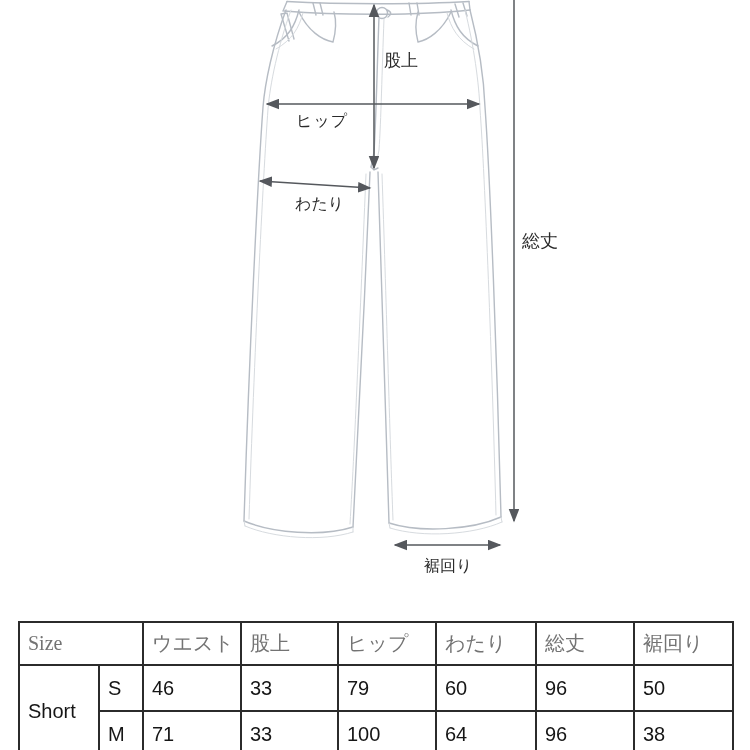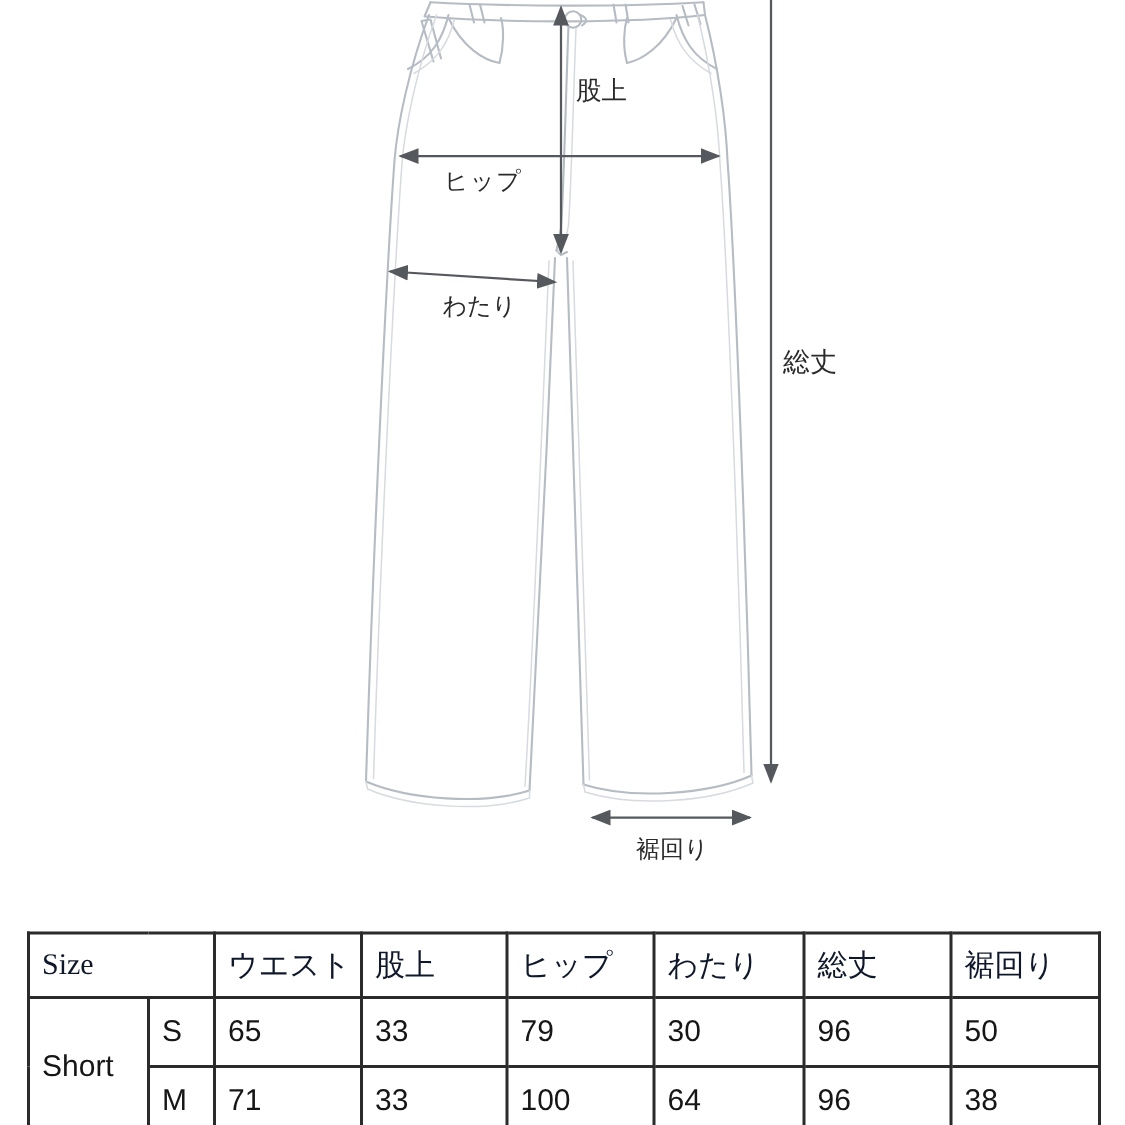--- a/index.html
+++ b/index.html
@@ -40,21 +40,21 @@
     border: 2px solid #2b2b2b;
     text-align: left;
     vertical-align: middle;
     overflow: hidden;
     white-space: nowrap;
   }
   table.size-table th {
     font-family: "Liberation Serif", "DejaVu Serif", serif;
     font-weight: normal;
     font-size: 20px;
-    color: #0f172a;
+    color: #737373;
     height: 41px;
     padding: 0 0 0 8px;
   }
   table.size-table td {
     font-family: "Liberation Sans", "DejaVu Sans", sans-serif;
     font-size: 20px;
     color: #161616;
     height: 44px;
     padding: 0 0 0 8px;
   }
@@ -157,24 +157,24 @@
         <th>ヒップ</th>
         <th>わたり</th>
         <th>総丈</th>
         <th>裾回り</th>
       </tr>
     </thead>
     <tbody>
       <tr>
         <td class="group-cell" rowspan="2">Short</td>
         <td>S</td>
-        <td>65</td>
+        <td>46</td>
         <td>33</td>
         <td>79</td>
-        <td>30</td>
+        <td>60</td>
         <td>96</td>
         <td>50</td>
       </tr>
       <tr>
         <td>M</td>
         <td>71</td>
         <td>33</td>
         <td>100</td>
         <td>64</td>
         <td>96</td>

